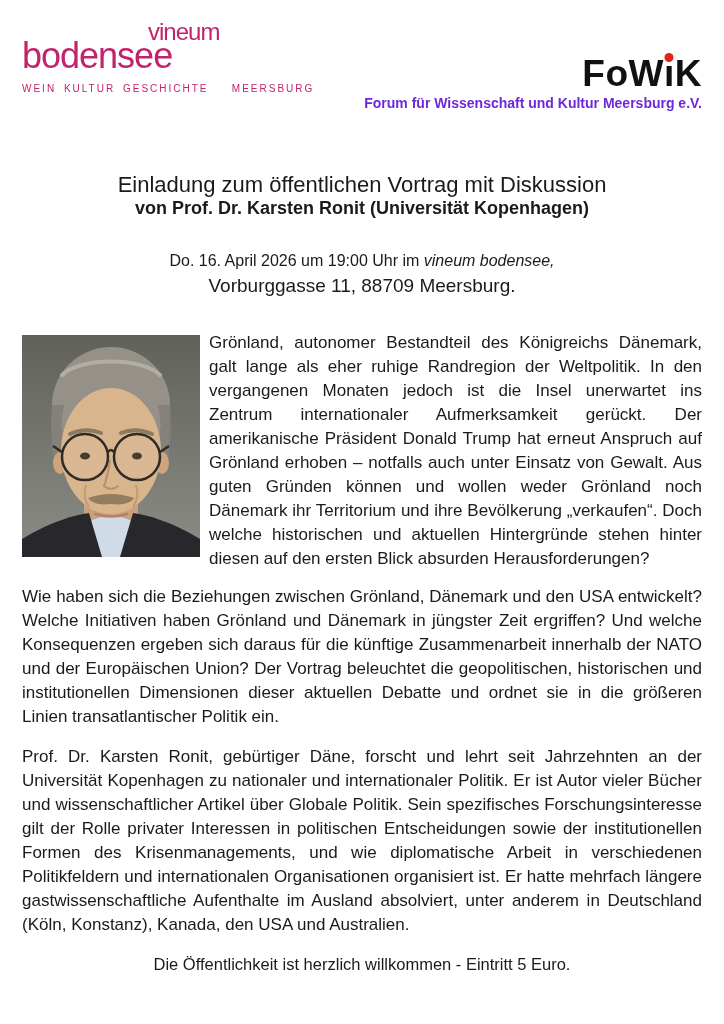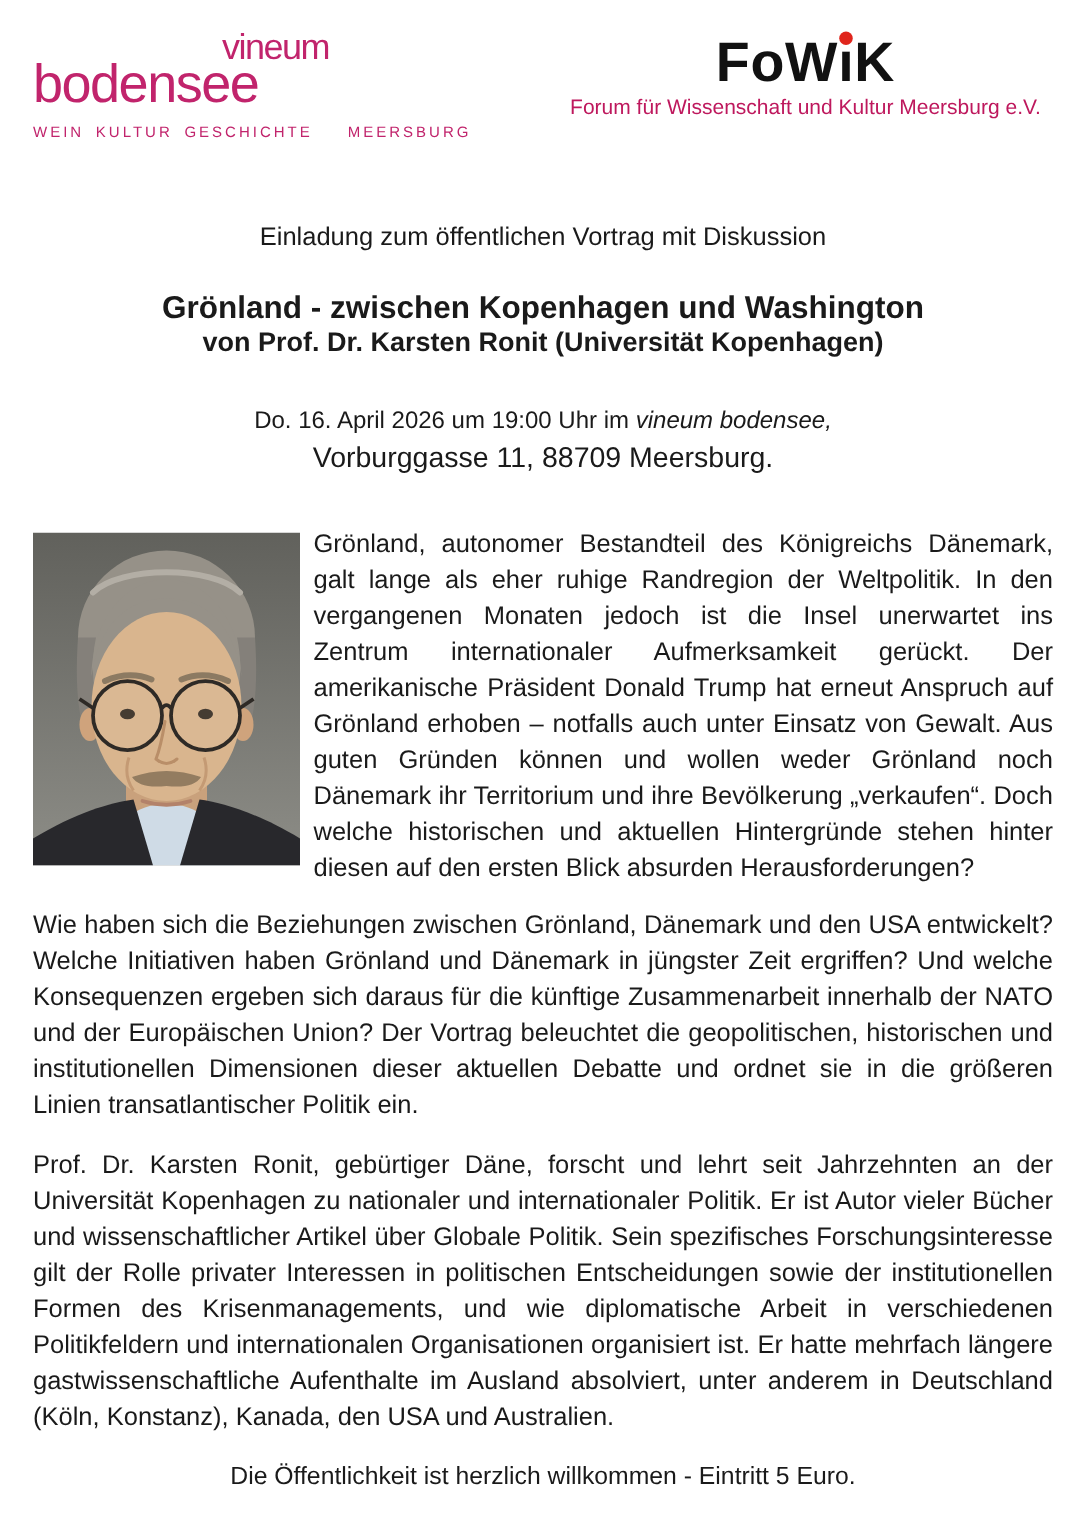--- a/index.html
+++ b/index.html
@@ -13,28 +13,28 @@
     padding:0 22px;overflow:hidden;background:#ffffff;
     font-family:"Liberation Sans","DejaVu Sans",sans-serif;
     color:var(--text_color,#1a1a1a);
   }
   
   .masthead{display:flex;justify-content:space-between;align-items:flex-start;padding-top:16px;height:92px;}
   .vineum{width:310px;color:var(--vineum_pink,#c1246c);}
   .v-l1{font-size:24px;letter-spacing:-1px;line-height:32px;margin-left:126px;}
   .v-l2{font-size:36px;letter-spacing:-1px;line-height:30px;margin-top:-7px;}
   .v-tag{font-size:10px;letter-spacing:2px;word-spacing:3px;margin-top:12px;white-space:pre;font-weight:400;}
-  .fowik{text-align:center;padding-top:8px;min-width:330px;}
+  .fowik{text-align:right;padding-top:8px;min-width:330px;margin-top:32px;}
   .f-word{font-size:37px;font-weight:700;line-height:36px;letter-spacing:0.5px;color:#111111;}
   .f-i{position:relative;display:inline-block;}
   .f-dot{position:absolute;left:50%;transform:translateX(-50%);top:-3px;width:9px;height:9px;border-radius:50%;background:var(--fowik_dot_red,#e0251c);}
-  .f-sub{font-size:14px;font-weight:400;margin-top:3px;color:#be185d;}
+  .f-sub{font-size:14px;font-weight:700;margin-top:3px;color:#6d28d9;}
   
   .invite{text-align:center;}
-  .lead{margin-top:40px;font-size:17px;}
+  .lead{margin-top:64px;font-size:22px;}
   .title{margin:26px 0 0 0;font-size:21px;font-weight:700;}
   .speaker{font-size:18px;font-weight:700;}
   .when{margin-top:29px;font-size:16px;line-height:25px;}
   .when em{font-style:italic;}
   .where{font-size:19px;line-height:25px;}
   
   .article{margin-top:33px;font-size:17px;line-height:24px;text-align:justify;}
   .para{margin:0;}
   .portrait{float:left;width:178px;height:222px;margin:4px 9px 6px 0;}
   .portrait svg{display:block;}
@@ -55,21 +55,20 @@
       <div class="v-tag">WEIN KULTUR GESCHICHTE   MEERSBURG</div>
     </div>
     <div class="fowik">
       <div class="f-word"><span>FoW</span><span class="f-i"><span>ı</span><span class="f-dot"></span></span><span>K</span></div>
       <div class="f-sub">Forum für Wissenschaft und Kultur Meersburg e.V.</div>
     </div>
   </header>
 
   <section class="invite">
     <div class="lead">Einladung zum öffentlichen Vortrag mit Diskussion</div>
-    <h1 class="title">Grönland - zwischen Kopenhagen und Washington</h1>
     <div class="speaker">von Prof. Dr. Karsten Ronit (Universität Kopenhagen)</div>
     <div class="when"><span>Do. 16. April 2026 um 19:00 Uhr im </span><em>vineum bodensee,</em></div>
     <div class="where">Vorburggasse 11, 88709 Meersburg.</div>
   </section>
 
   <section class="article">
     <div class="p1wrap">
       <div class="portrait">
         <svg viewBox="0 0 178 222" width="178" height="222" role="img">
           <defs>

